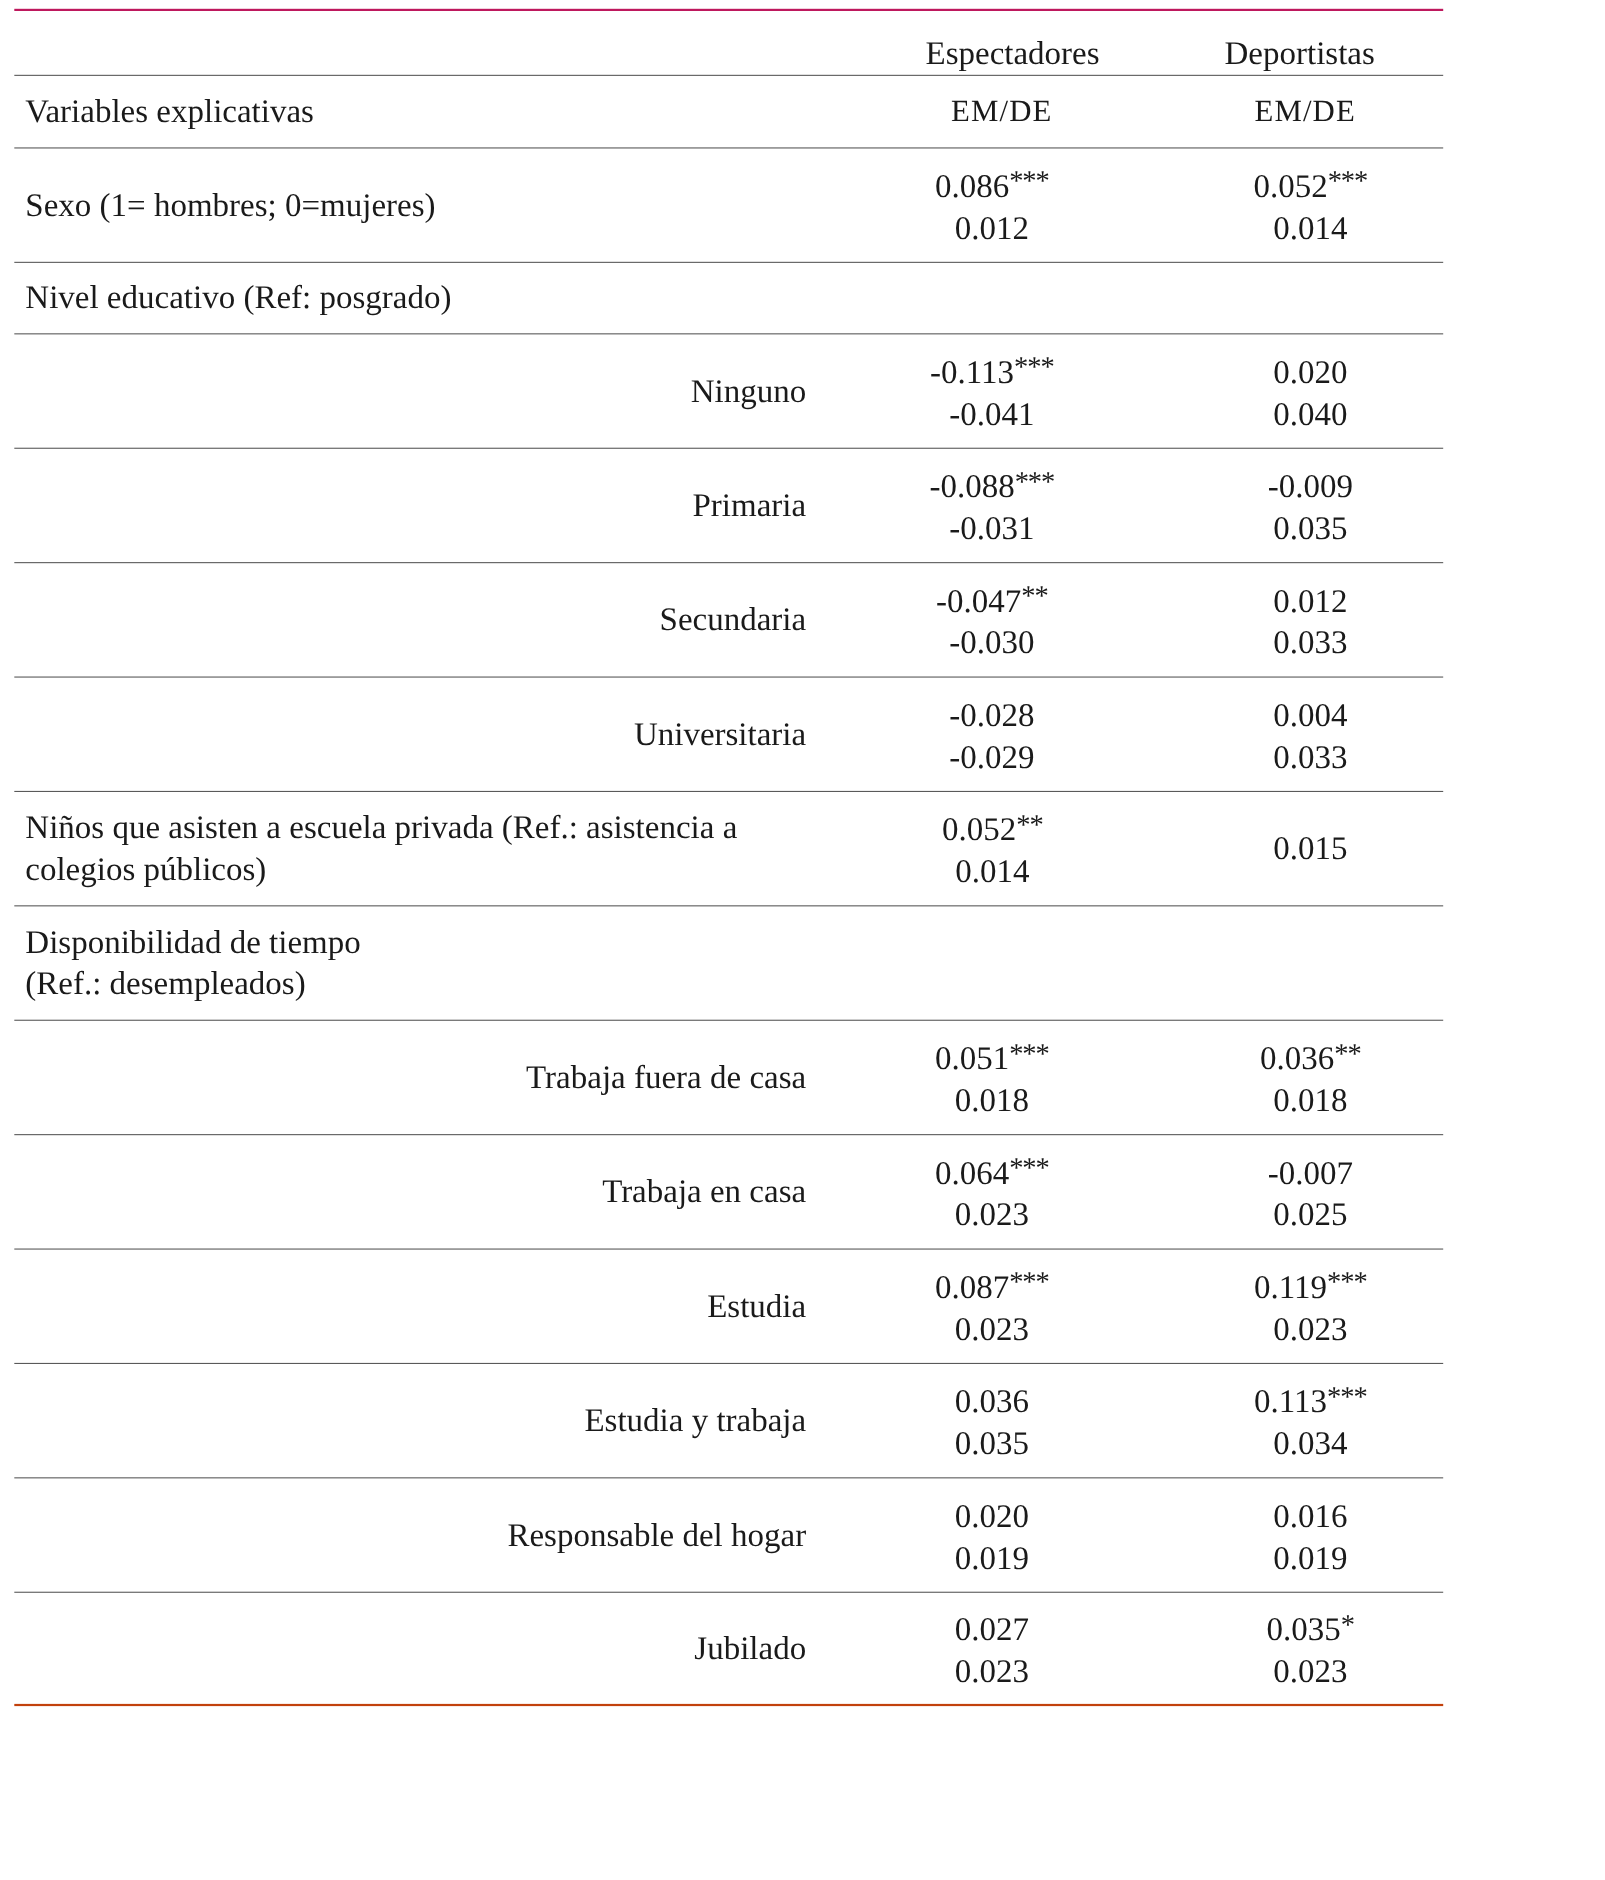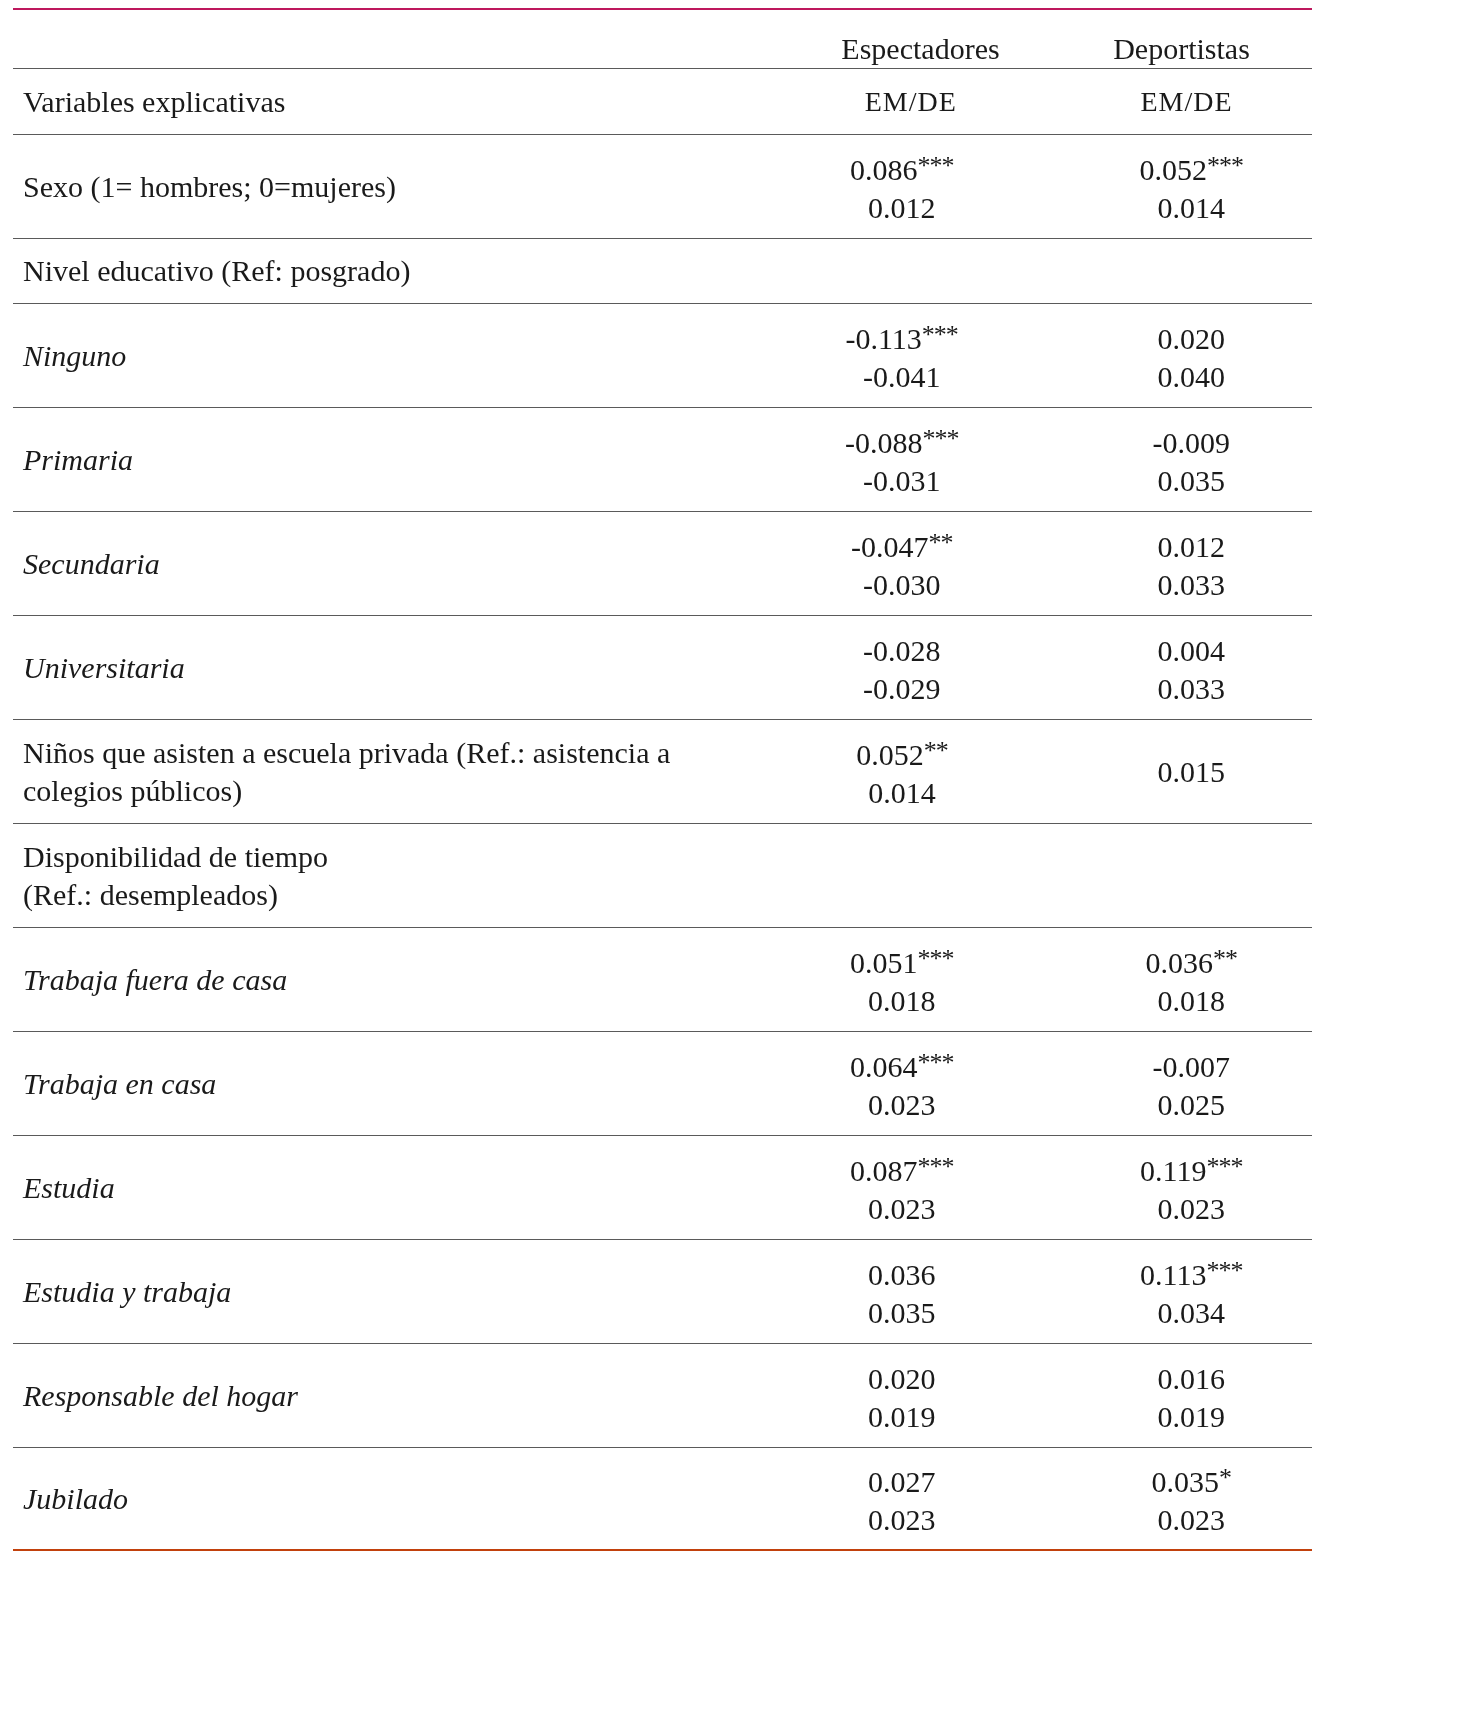--- a/index.html
+++ b/index.html
@@ -16,21 +16,21 @@
       border-top: 1.5px solid #5a5a5a;
       box-sizing: border-box;
     }
     .row.first { border-top: 2px solid #be185d; align-items: flex-end; }
     .row.last { border-bottom: 2px solid #c2410c; }
     .c-label {
       width: 777px; box-sizing: border-box;
       padding-left: 10px; padding-right: 0;
       font-size: 30px; line-height: 38px;
     }
-    .c-label.right { text-align: left; font-style: italic; }
+    .c-label.right { text-align: right; }
     .c-val {
       width: 261px; text-align: center; font-size: 30px; line-height: 38px;
     }
     .hdr-top { height: 60px; }
     .hdr-sub { height: 66px; gap: 25px; }
     .r-single { height: 104px; gap: 48px; }
     .r-group { height: 65px; }
     .sc { font-variant: small-caps; letter-spacing: 1px; font-size: 28px; }
     .val-line { display: block; }
     .stars { font-size: 26px; vertical-align: 6px; letter-spacing: -1px; }

